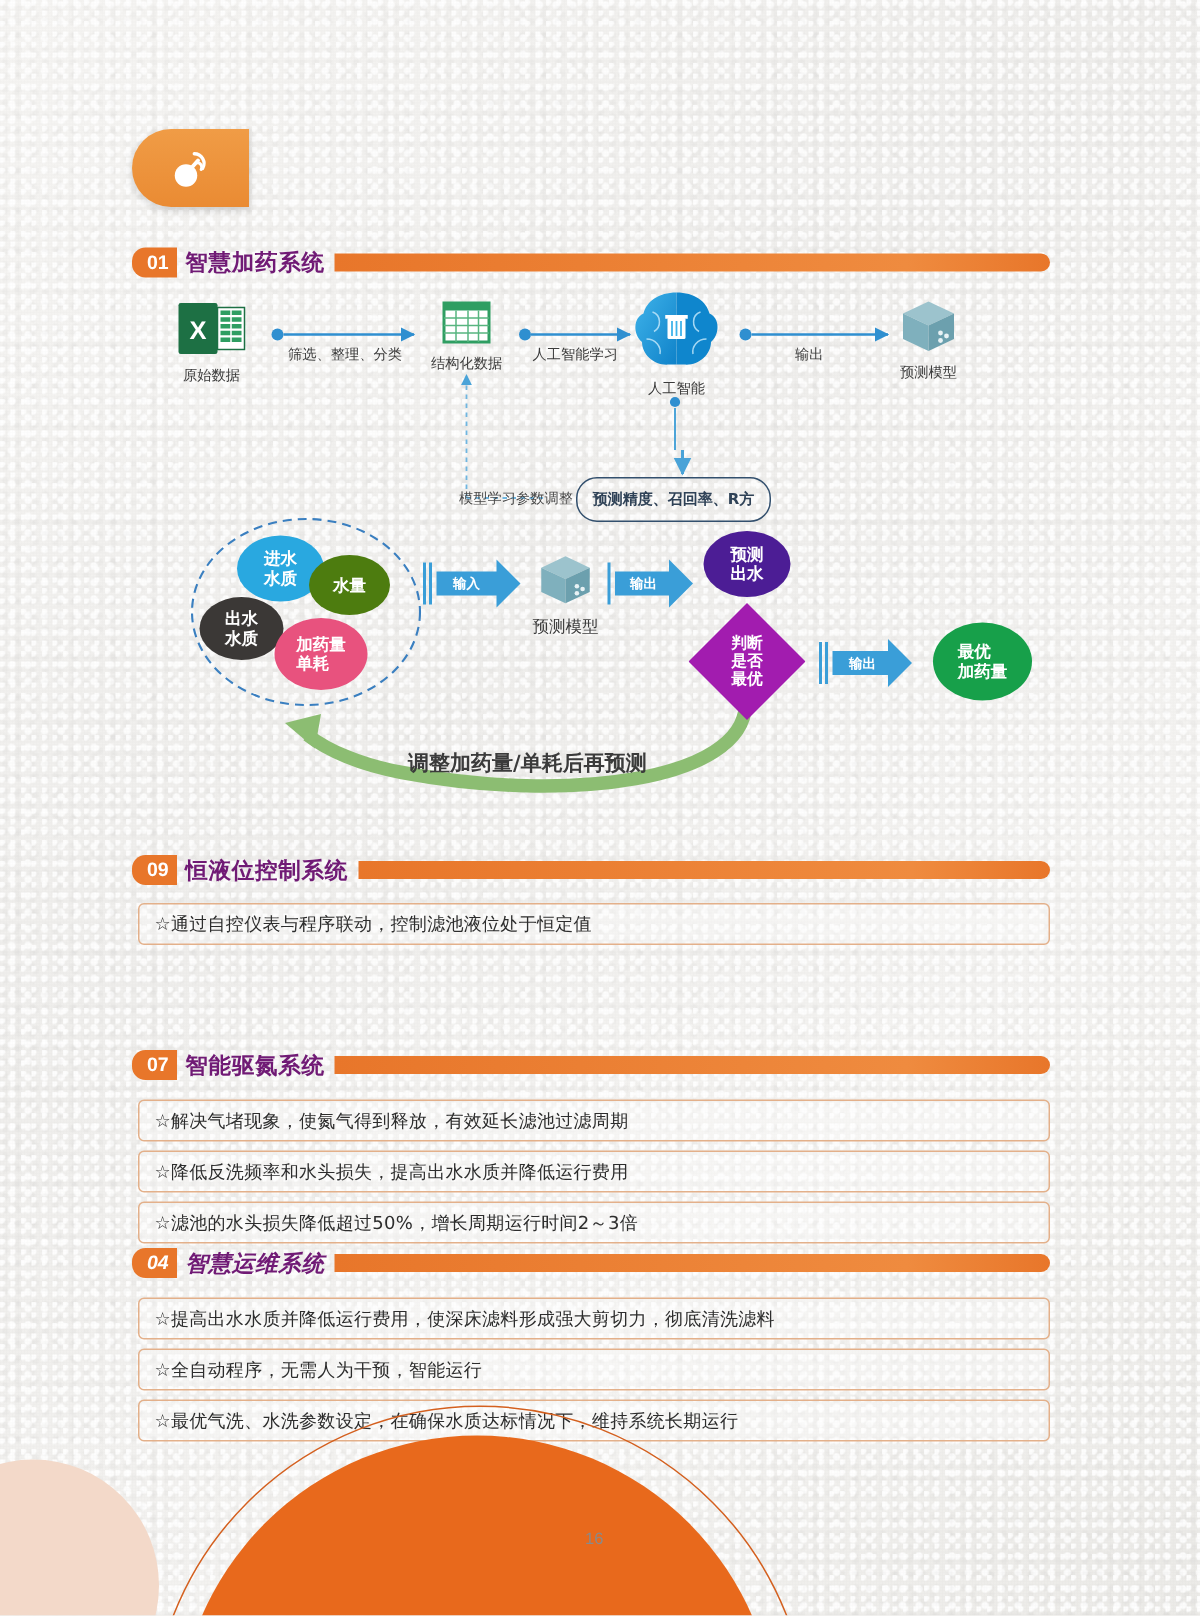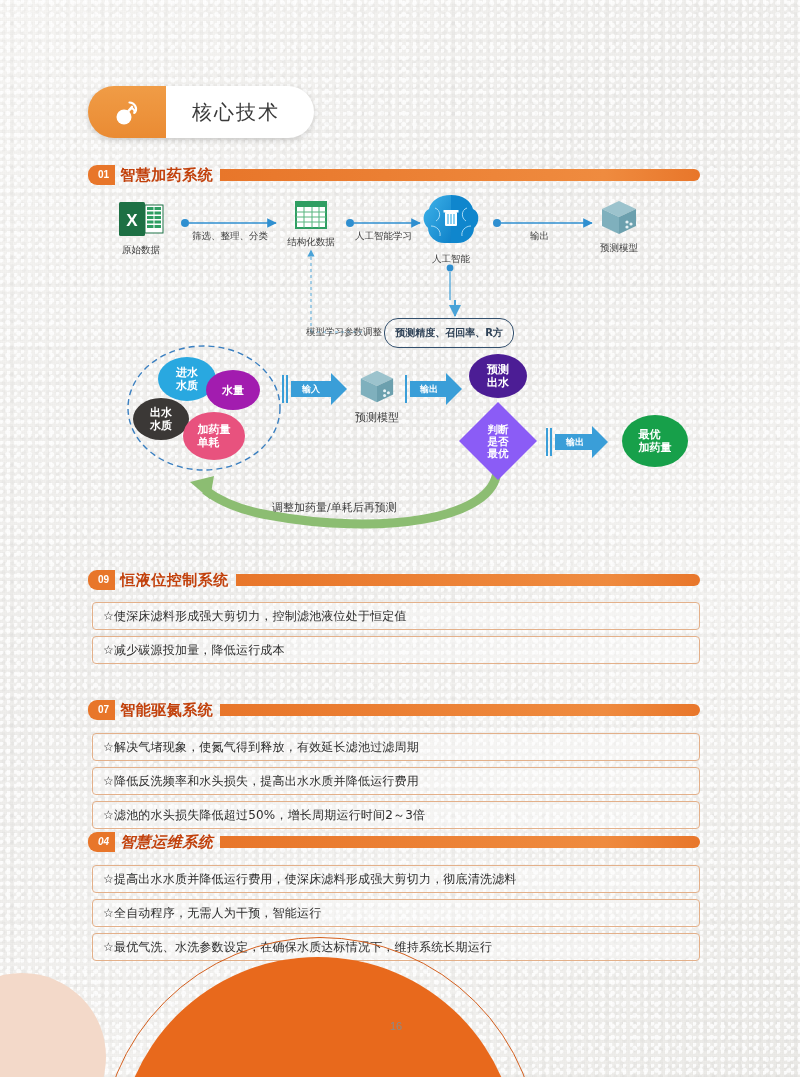--- a/index.html
+++ b/index.html
@@ -27,23 +27,23 @@
   .hdr{position:absolute;left:88px;top:86px;height:52px;display:flex;align-items:stretch;
        filter:drop-shadow(0 2px 3px rgba(0,0,0,.16));}
   .hdr-icon{width:78px;background:linear-gradient(180deg,#f09c46 0%,#ea8b33 100%);
             border-radius:26px 0 0 26px;display:flex;align-items:center;justify-content:center;}
   .hdr-label{background:#fff;border-radius:0 26px 26px 0;display:flex;align-items:center;
              padding:0 34px 0 26px;}
   .hdr-label span{font-size:20px;color:#3a3a3a;letter-spacing:2px;font-weight:500;}
 
   
   .sec-head{position:absolute;left:88px;display:flex;align-items:center;height:20px;}
-  .sec-num{background:#e8762a;color:#fff;font-size:10px;font-weight:700;
+  .sec-num{background:#e8762a;color:#fff;font-size:13px;font-weight:700;
            padding:2px 6px 2px 10px;border-radius:9px 0 0 9px;line-height:16px;font-family:"Liberation Sans",sans-serif;}
-  .sec-title{font-size:15px;font-weight:700;color:#c2410c;margin-left:5px;white-space:nowrap;letter-spacing:.5px;}
+  .sec-title{font-size:15px;font-weight:700;color:#701a75;margin-left:5px;white-space:nowrap;letter-spacing:.5px;}
   .sec-bar{height:12px;background:linear-gradient(90deg,#e8762a,#ef8b3f 80%,#e8762a);
            margin-left:7px;border-radius:0 6px 6px 0;}
 
   
   .rows{position:absolute;left:92px;width:608px;}
   .row{border:1px solid #e3b08a;border-radius:4px;height:26px;display:flex;align-items:center;
        padding:0 10px;margin-bottom:6px;background:rgba(255,255,255,.28);}
   .row span{font-size:12px;color:#2d2d2d;letter-spacing:.2px;}
 
   
@@ -73,23 +73,20 @@
 <div class="noise"></div>
 
 <div class="hdr">
   <div class="hdr-icon">
     <svg width="34" height="34" viewBox="0 0 34 34">
       <circle cx="14" cy="22" r="7.5" fill="#fff"></circle>
       <path d="M14 21 L22 12" stroke="#fff" stroke-width="2.6" stroke-linecap="round" fill="none"></path>
       <path d="M19.5 7.5 a6.5 6.5 0 0 1 5.6 9.8" stroke="#fff" stroke-width="2.2" fill="none" stroke-linecap="round"></path>
       <path d="M21.5 13.5 a3 3 0 0 1 2.6 4.5" stroke="#fff" stroke-width="2" fill="none" stroke-linecap="round"></path>
     </svg>
-  </div>
-  <div class="hdr-label">
-    <span>核心技术</span>
   </div>
 </div>
 
 <div class="sec-head" style="top:165px;width:612px;">
   <div class="sec-num">01</div>
   <div class="sec-title">智慧加药系统</div>
   <div class="sec-bar" style="flex:1;"></div>
 </div>
 
 <svg class="diag">
@@ -220,21 +217,21 @@
   <div class="cap">预测模型</div>
 </div>
 
 <div class="alab" style="left:306px;top:326px;color:#4a4a4a;">模型学习参数调整</div>
 
 <div class="metricbox" style="left:384px;top:318px;width:128px;height:28px;">
   <span>预测精度、召回率、R方</span>
 </div>
 
 <div class="ell" style="left:158px;top:357px;width:58px;height:44px;background:#29a8e0;">进水<br>水质</div>
-<div class="ell" style="left:206px;top:370px;width:54px;height:40px;background:#a21caf;">水量</div>
+<div class="ell" style="left:206px;top:370px;width:54px;height:40px;background:#4d7c0f;">水量</div>
 <div class="ell" style="left:133px;top:398px;width:56px;height:42px;background:#3b3836;">出水<br>水质</div>
 <div class="ell" style="left:183px;top:412px;width:62px;height:48px;background:#e8527e;">加药量<br>单耗</div>
 
 <div class="alab" style="left:302px;top:383px;color:#fff;font-weight:700;font-size:9px;">输入</div>
 
 <div class="node" style="left:348px;top:368px;width:58px;">
   <svg width="40" height="38" viewBox="0 0 42 40">
     <path d="M21 3 L38 11 L21 19 L4 11 z" fill="#9cc3cd"></path>
     <path d="M4 11 L21 19 L21 36 L4 28 z" fill="#7fb0bd"></path>
     <path d="M38 11 L21 19 L21 36 L38 28 z" fill="#6ca0ae"></path>
@@ -244,42 +241,39 @@
         <circle cx="29" cy="29" r="1.6"></circle>
       </g>
   </svg>
   <div class="cap" style="font-size:11px;">预测模型</div>
 </div>
 
 <div class="alab" style="left:420px;top:383px;color:#fff;font-weight:700;font-size:9px;">输出</div>
 
 <div class="ell" style="left:469px;top:354px;width:58px;height:44px;background:#4c1d95;">预测<br>出水</div>
 
-<div class="dia" style="left:459px;top:402px;width:78px;height:78px;background:#8b5cf6;
+<div class="dia" style="left:459px;top:402px;width:78px;height:78px;background:#a21caf;
      clip-path:polygon(50% 0,100% 50%,50% 100%,0 50%);">
   <span style="display:block;">判断<br>是否<br>最优</span>
 </div>
 
 <div class="alab" style="left:566px;top:436px;color:#fff;font-weight:700;font-size:9px;">输出</div>
 
 <div class="ell" style="left:622px;top:415px;width:66px;height:52px;background:#17a04a;">最优<br>加药量</div>
 
-<div class="alab" style="left:272px;top:500px;font-size:11px;color:#3b3b3b;">调整加药量/单耗后再预测</div>
+<div class="alab" style="left:272px;top:500px;font-size:14px;color:#3b3b3b;font-weight:bold;">调整加药量/单耗后再预测</div>
 
 <div class="sec-head" style="top:570px;width:612px;">
   <div class="sec-num">09</div>
   <div class="sec-title">恒液位控制系统</div>
   <div class="sec-bar" style="flex:1;"></div>
 </div>
 <div class="rows" style="top:602px;">
   <div class="row">
-      <span>☆使深床滤料形成强大剪切力，控制滤池液位处于恒定值</span>
-    </div>
-  <div class="row">
-      <span>☆减少碳源投加量，降低运行成本</span>
+      <span>☆通过自控仪表与程序联动，控制滤池液位处于恒定值</span>
     </div>
 </div>
 
 <div class="sec-head" style="top:700px;width:612px;">
   <div class="sec-num">07</div>
   <div class="sec-title">智能驱氮系统</div>
   <div class="sec-bar" style="flex:1;"></div>
 </div>
 <div class="rows" style="top:733px;">
   <div class="row">

